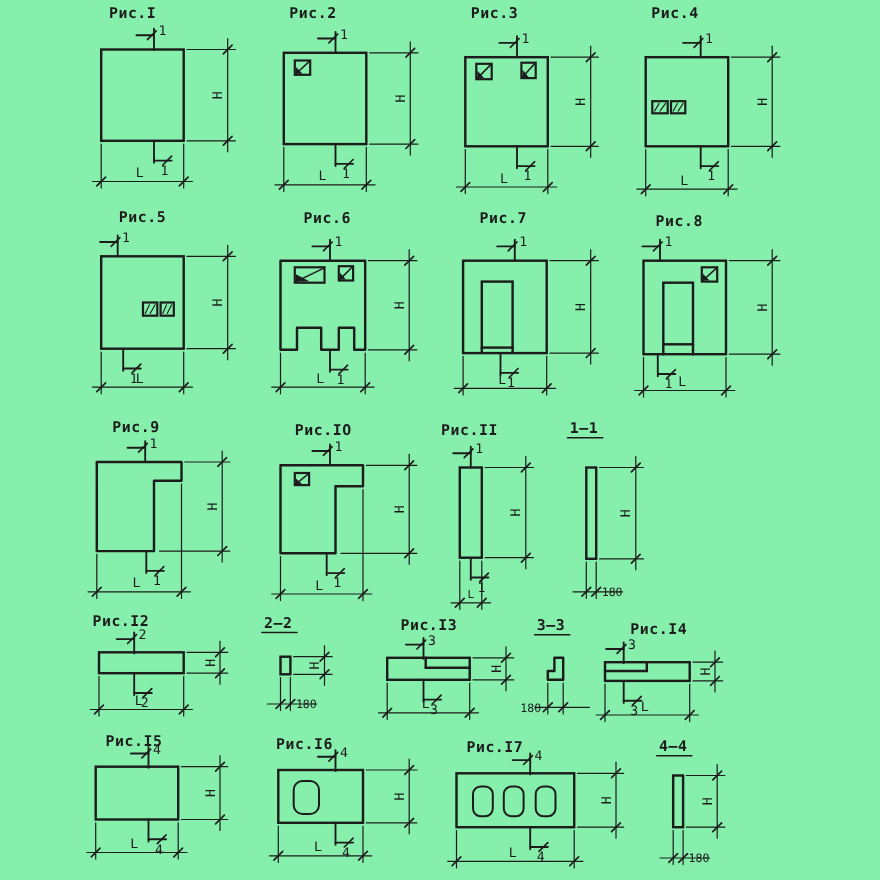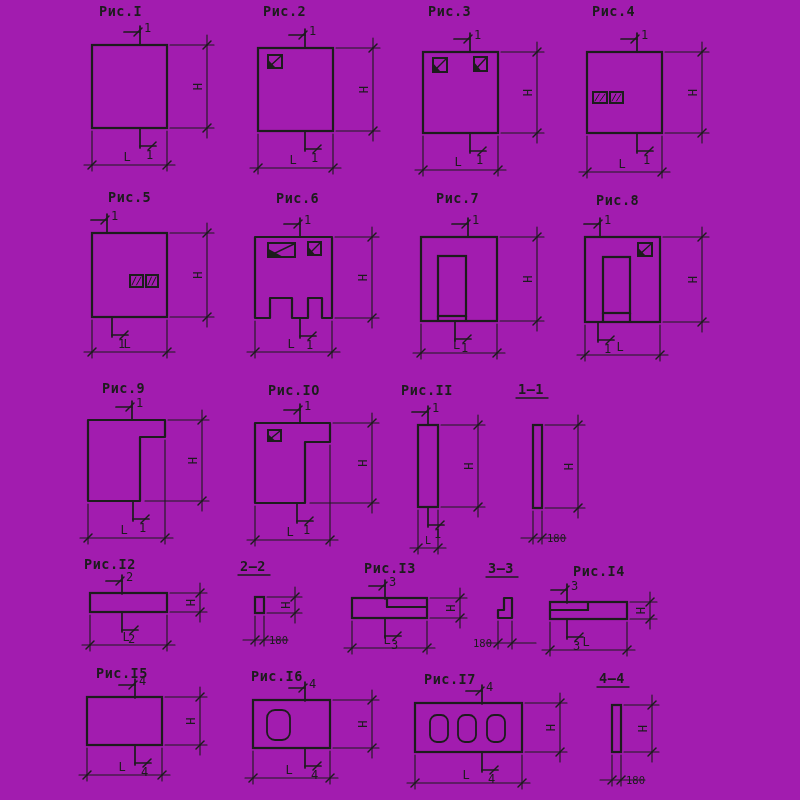--- a/index.html
+++ b/index.html
@@ -1,16 +1,16 @@
 <!DOCTYPE html>
 <html><head>
 <meta charset="utf-8">
 <style>
   html,body{margin:0;padding:0;background:#ffffff;}
-  #sheet{position:relative;width:800px;height:800px;background:#a21caf;overflow:hidden;}
+  #sheet{position:relative;width:800px;height:800px;background:#86efac;overflow:hidden;}
   svg text{font-family:"DejaVu Sans Mono","Liberation Mono",monospace;}
   .ttl{font-weight:700;letter-spacing:.5px;}
 </style>
 </head>
 <body>
 
 <div id="sheet"><svg width="800" height="800" viewBox="0 0 800 800">
       <g>
         <text x="99" y="16" font-size="13.5" fill="#1c1c1c" class="ttl">Рис.I</text>
         <rect x="92" y="45" width="75" height="83" fill="none" stroke="#1c1c1c" stroke-width="2.2"></rect>

